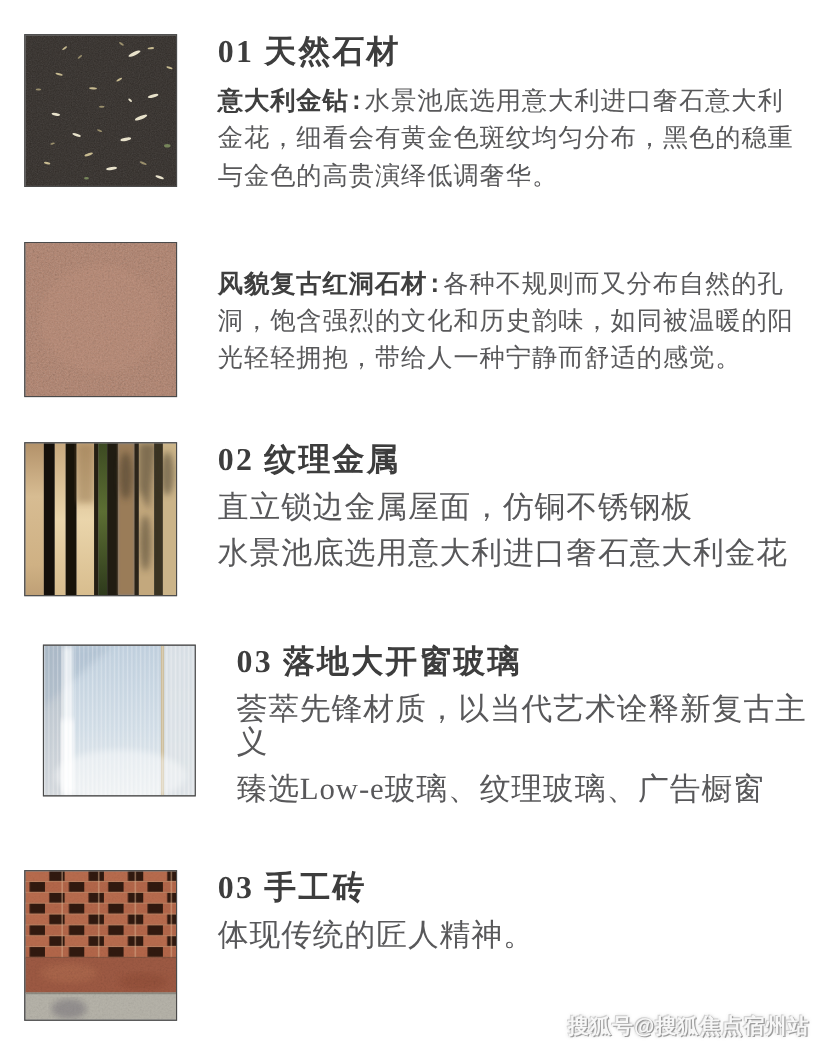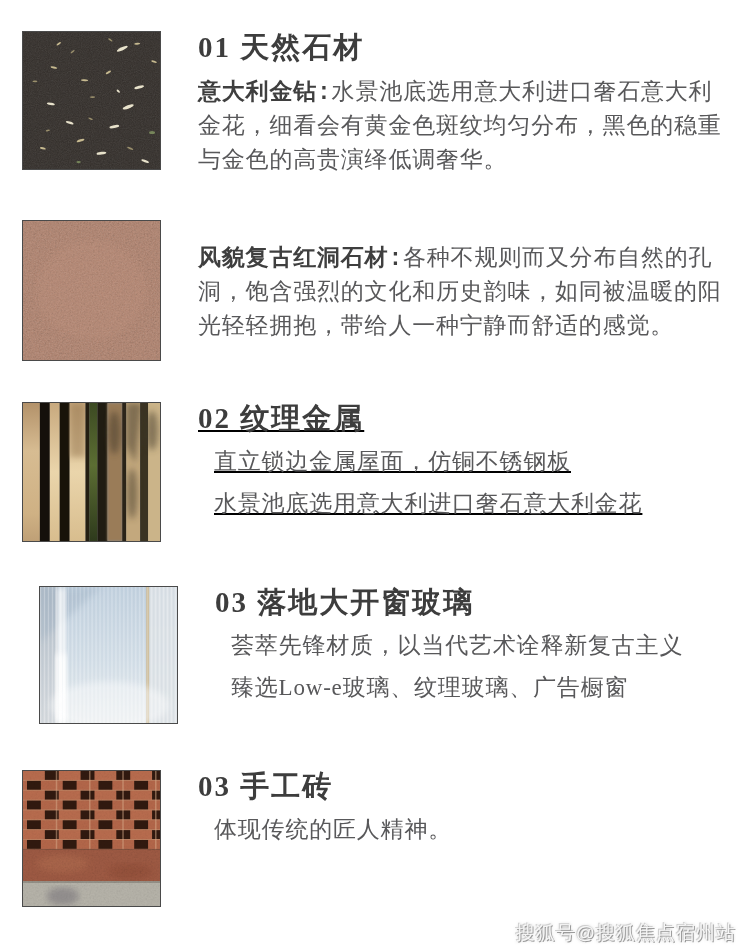--- a/index.html
+++ b/index.html
@@ -42,37 +42,37 @@
   p.para{
     margin:0;
     font-size:23px;
     line-height:34px;
     letter-spacing:0.8px;
     color:#58585a;
     font-family:Liberation Mono, monospace;
   }
   p.para b{font-weight:700;color:#3f3f3f;}
   p.line{
-    margin:0 0 12px 16px;
-    font-size:23px;
+    margin:0 0 12px 0;
+    font-size:28px;
     line-height:30px;
     letter-spacing:0.8px;
     color:#58585a;
   }
   .mb42{margin-bottom:42px;}
   .mb41{margin-bottom:41px;}
-  .mb44{margin-bottom:44px;text-decoration:underline;}
+  .mb44{margin-bottom:44px;}
   .mb46{margin-bottom:46px;padding-left:39px;}
   .pt22{padding-top:22px;}
   .watermark{
     position:absolute;
     right:4px;
     bottom:5px;
     font-family:"Liberation Sans","DejaVu Sans",sans-serif;
-    font-weight:400;
+    font-weight:700;
     font-size:19px;
     letter-spacing:1px;
     color:#f7f7f7;
     text-shadow:1px 1px 0 #9b9b9b,-1px -1px 0 #cfcfcf,0 0 3px rgba(110,110,110,.55);
   }
   .defs-holder{position:absolute;width:0;height:0;overflow:hidden;}
 </style>
 </head>
 <body>
 

